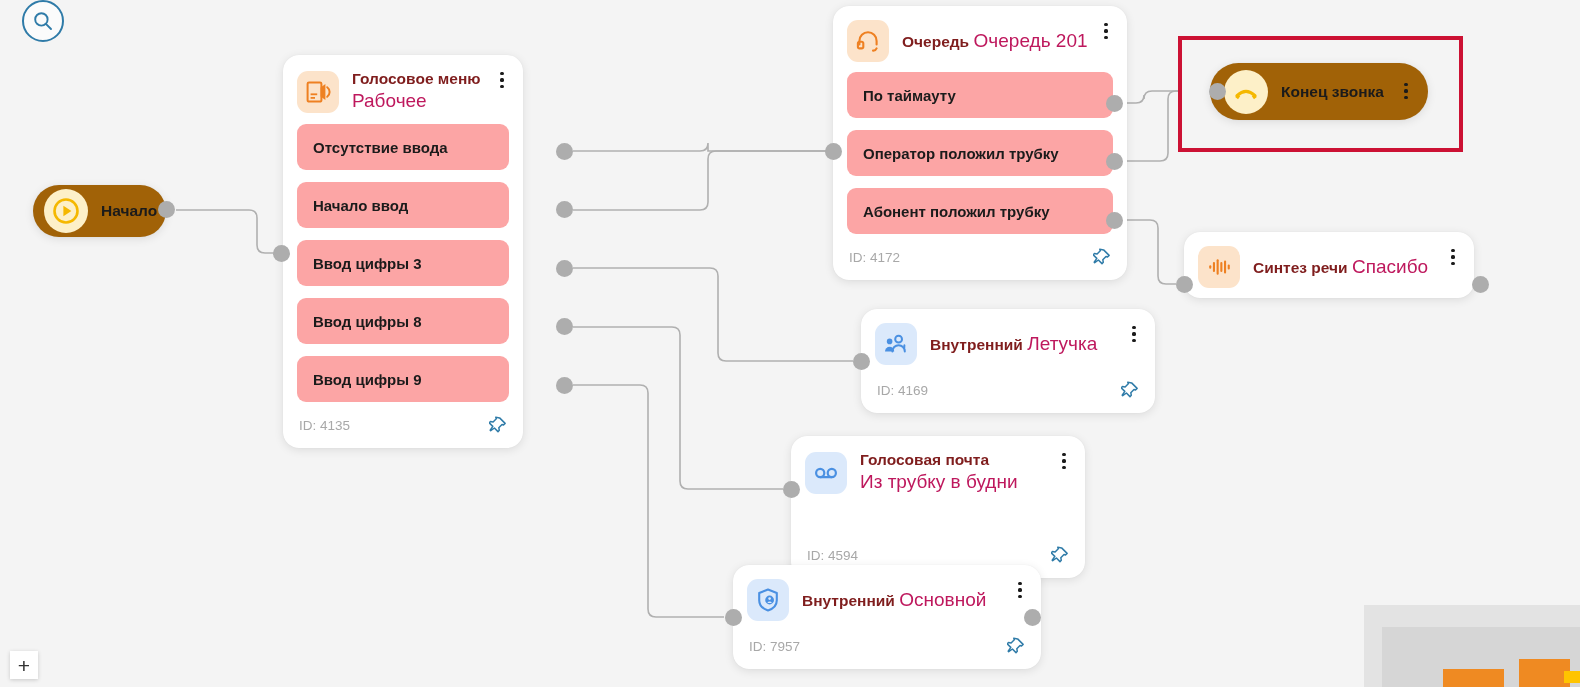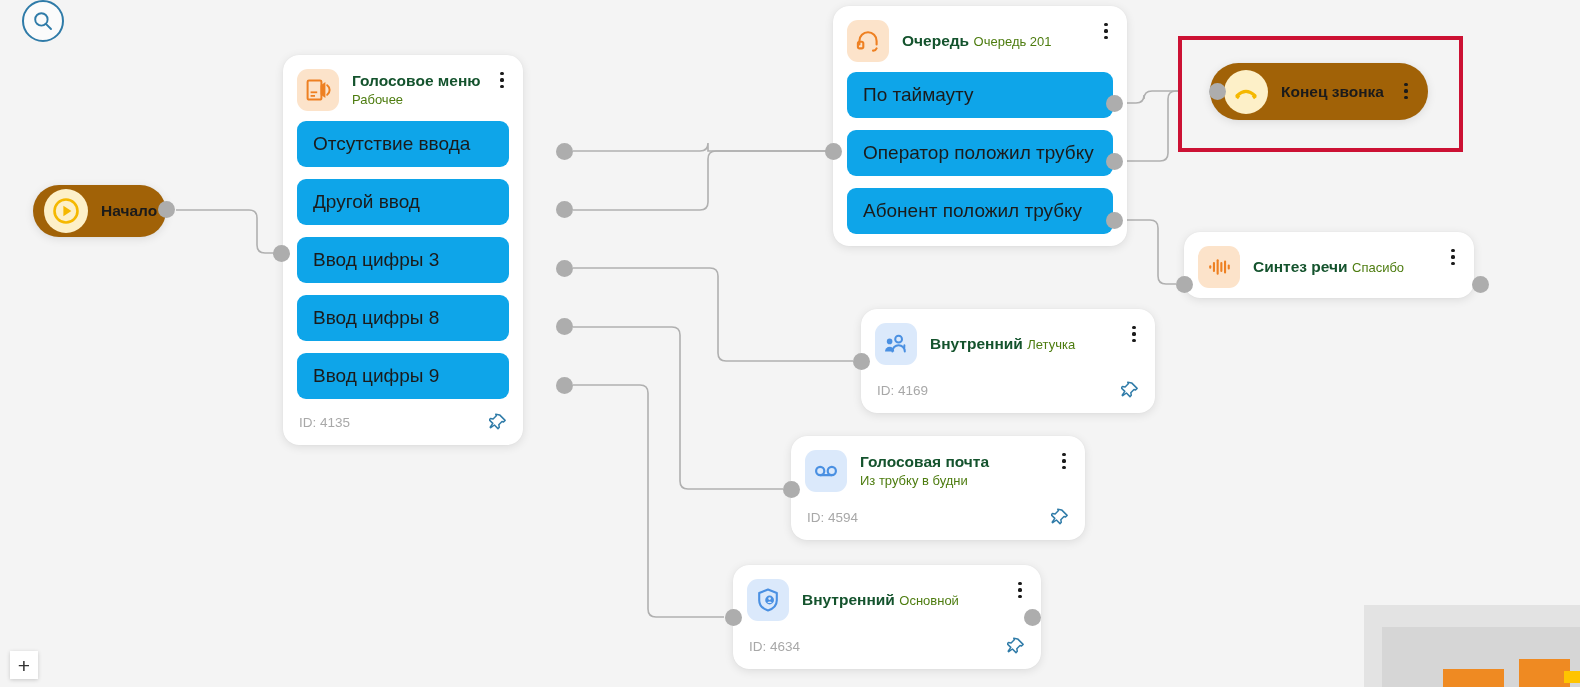--- a/index.html
+++ b/index.html
@@ -60,27 +60,27 @@
   }
   .icon-box.orange { background: #fce3ca; }
   .icon-box.blue   { background: #dbe9fb; }
   .head-text {
     margin-left: 13px;
     min-width: 0;
   }
   .node-title {
     font-size: 15.5px;
     font-weight: bold;
-    color: #14532d;
+    color: #7f1d1d;
     line-height: 1.25;
     white-space: nowrap;
   }
   .node-sub {
-    font-size: 13px;
-    color: #4d7c0f;
+    font-size: 19px;
+    color: #be185d;
     line-height: 1.35;
     margin-top: 18px;
     white-space: nowrap;
   }
   .kebab {
     position: absolute;
     right: 13px;
     top: 16px;
     width: 16px;
     height: 18px;
@@ -96,31 +96,32 @@
     display: block;
     width: 3.2px;
     height: 3.2px;
     border-radius: 50%;
     background: #1b1b1b;
   }
 
   
   .rows { padding: 0 14px; }
   .row {
-    background: #0ea5e9;
+    background: #fca5a5;
     border-radius: 9px;
     height: 46px;
     display: flex;
     align-items: center;
     padding: 0 16px;
     margin-bottom: 12px;
-    font-size: 19px;
+    font-size: 15px;
     color: #1b1b1b;
     box-sizing: border-box;
     white-space: nowrap;
+    font-weight: bold;
   }
 
   
   .node-foot {
     display: flex;
     align-items: center;
     justify-content: space-between;
     padding: 2px 16px 14px 16px;
   }
   .node-id {
@@ -279,21 +280,21 @@
         <span class="node-sub">Рабочее</span>
       </span>
       <span class="kebab">
           <i></i>
           <i></i>
           <i></i>
         </span>
     </div>
     <div class="rows">
       <div class="row">Отсутствие ввода</div>
-      <div class="row">Другой ввод</div>
+      <div class="row">Начало ввод</div>
       <div class="row">Ввод цифры 3</div>
       <div class="row">Ввод цифры 8</div>
       <div class="row">Ввод цифры 9</div>
     </div>
     <div class="node-foot">
       <span class="node-id">ID: 4135</span>
       <span class="pin">
         <svg width="18" height="18" viewBox="0 0 18 18">
           <path d="M10.6 1.9 l5.5 5.5 -1.6 1.6 -1.5 -0.5 -3.2 3.2 0.5 2.6 -1.3 1.3 -3.6 -3.6 -3.7 2.6 -0.5 -0.5 2.6 -3.7 -3.6 -3.6 1.3 -1.3 2.6 0.5 3.2 -3.2 -0.5 -1.5 z" fill="none" stroke="#2f7ba8" stroke-width="1.5" stroke-linejoin="round"></path>
         </svg>
@@ -323,20 +324,28 @@
       <span class="kebab">
           <i></i>
           <i></i>
           <i></i>
         </span>
     </div>
     <div class="rows">
       <div class="row">По таймауту</div>
       <div class="row">Оператор положил трубку</div>
       <div class="row">Абонент положил трубку</div>
+    </div>
+    <div class="node-foot">
+      <span class="node-id">ID: 4172</span>
+      <span class="pin">
+        <svg width="18" height="18" viewBox="0 0 18 18">
+          <path d="M10.6 1.9 l5.5 5.5 -1.6 1.6 -1.5 -0.5 -3.2 3.2 0.5 2.6 -1.3 1.3 -3.6 -3.6 -3.7 2.6 -0.5 -0.5 2.6 -3.7 -3.6 -3.6 1.3 -1.3 2.6 0.5 3.2 -3.2 -0.5 -1.5 z" fill="none" stroke="#2f7ba8" stroke-width="1.5" stroke-linejoin="round"></path>
+        </svg>
+      </span>
     </div>
   </div>
   <div class="port" style="left:825px; top:143px;"></div>
   <div class="port" style="left:1106px; top:95px;"></div>
   <div class="port" style="left:1106px; top:153px;"></div>
   <div class="port" style="left:1106px; top:212px;"></div>
 
   <div class="pill" style="left:1210px; top:63px; width:218px; height:57px; padding-left:14px;">
     <span class="circ">
       <svg width="30" height="30" viewBox="0 0 30 30">
@@ -426,21 +435,21 @@
       <span class="head-text">
         <span class="node-title">Голосовая почта</span>
         <span class="node-sub">Из трубку в будни</span>
       </span>
       <span class="kebab">
           <i></i>
           <i></i>
           <i></i>
         </span>
     </div>
-    <div class="node-foot" style="padding-top:6px;">
+    <div class="node-foot" style="padding-top:6px;margin-top:35px;">
       <span class="node-id">ID: 4594</span>
       <span class="pin">
         <svg width="18" height="18" viewBox="0 0 18 18">
           <path d="M10.6 1.9 l5.5 5.5 -1.6 1.6 -1.5 -0.5 -3.2 3.2 0.5 2.6 -1.3 1.3 -3.6 -3.6 -3.7 2.6 -0.5 -0.5 2.6 -3.7 -3.6 -3.6 1.3 -1.3 2.6 0.5 3.2 -3.2 -0.5 -1.5 z" fill="none" stroke="#2f7ba8" stroke-width="1.5" stroke-linejoin="round"></path>
         </svg>
       </span>
     </div>
   </div>
   <div class="port" style="left:783px; top:481px;"></div>
 
@@ -458,21 +467,21 @@
         <span class="node-title">Внутренний</span>
         <span class="node-sub">Основной</span>
       </span>
       <span class="kebab">
           <i></i>
           <i></i>
           <i></i>
         </span>
     </div>
     <div class="node-foot" style="padding-top:6px;">
-      <span class="node-id">ID: 4634</span>
+      <span class="node-id">ID: 7957</span>
       <span class="pin">
         <svg width="18" height="18" viewBox="0 0 18 18">
           <path d="M10.6 1.9 l5.5 5.5 -1.6 1.6 -1.5 -0.5 -3.2 3.2 0.5 2.6 -1.3 1.3 -3.6 -3.6 -3.7 2.6 -0.5 -0.5 2.6 -3.7 -3.6 -3.6 1.3 -1.3 2.6 0.5 3.2 -3.2 -0.5 -1.5 z" fill="none" stroke="#2f7ba8" stroke-width="1.5" stroke-linejoin="round"></path>
         </svg>
       </span>
     </div>
   </div>
   <div class="port" style="left:725px; top:609px;"></div>
   <div class="port" style="left:1024px; top:609px;"></div>
 

